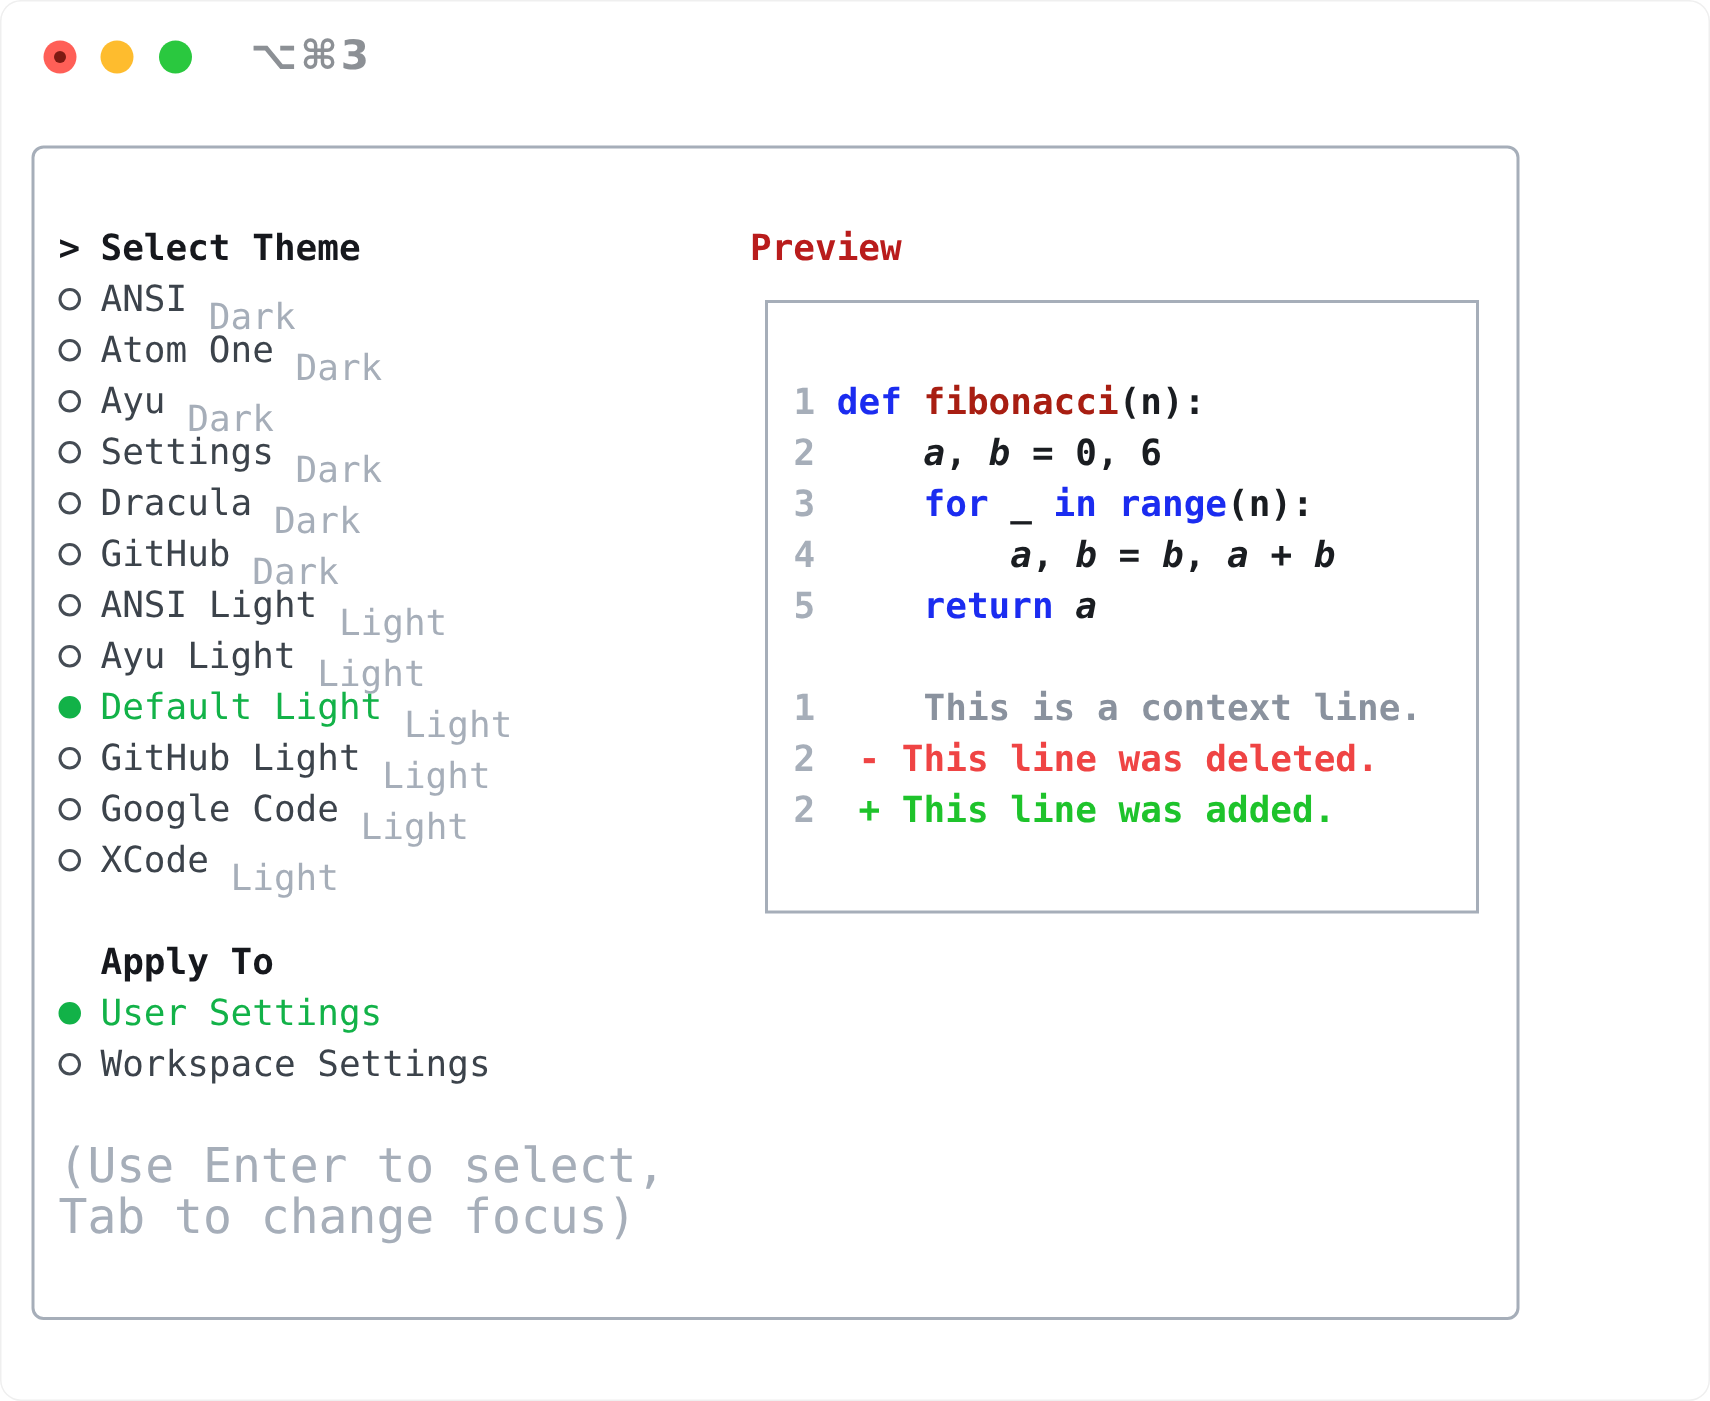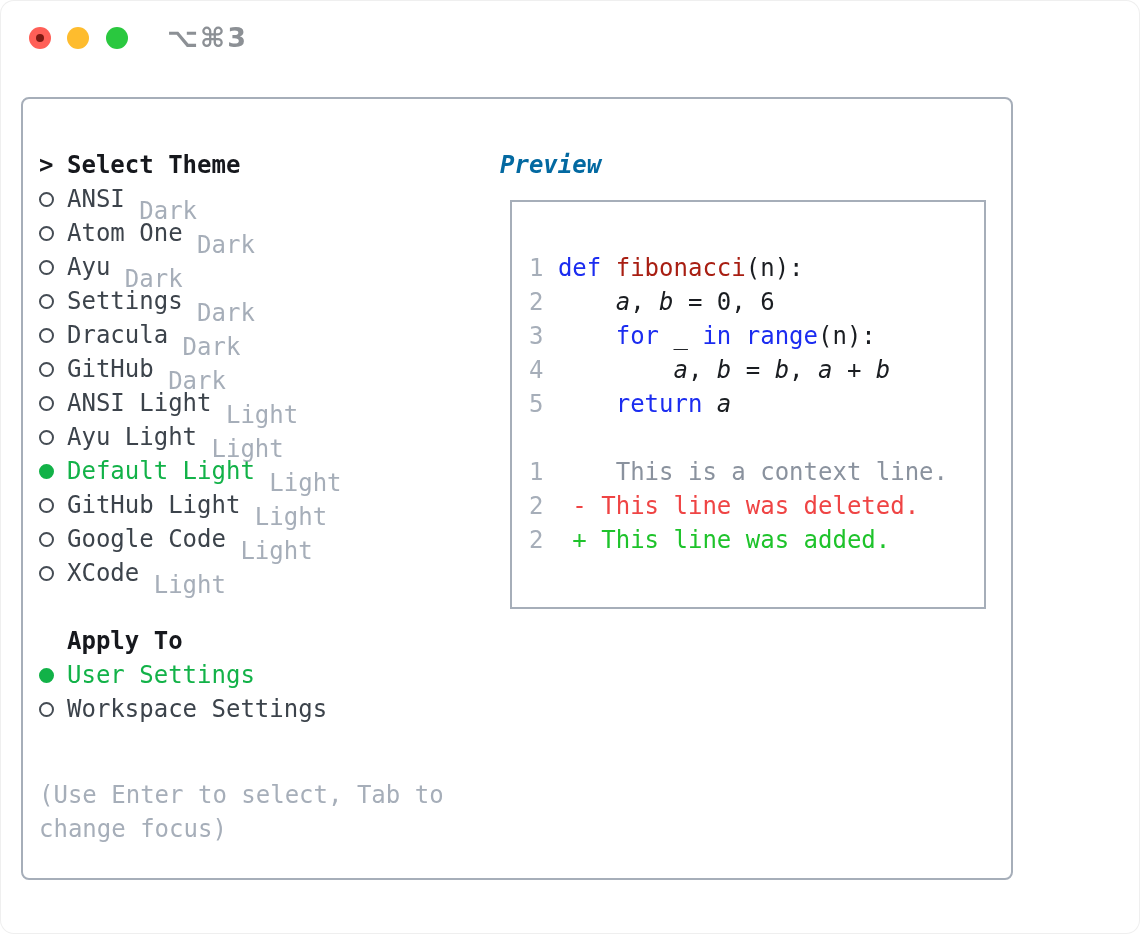--- a/index.html
+++ b/index.html
@@ -30,29 +30,29 @@
   .left-panel{position:absolute;left:16px;top:49px;}
   .row{display:flex;align-items:center;height:34px;font-size:24px;color:#3c434b;white-space:pre;}
   .marker{width:28px;display:flex;align-items:center;}
   .prompt{font-weight:700;color:#16181d;font-size:24px;}
   .h{font-weight:700;color:#16181d;}
   .radio{width:15px;height:15px;box-sizing:border-box;border:2px solid #454c54;border-radius:50%;}
   .radio.sel{background:#12b248;border-color:#12b248;}
   .muted{color:#a6aeb9;margin-top:24px;}
   .green{color:#12b248;}
   .gap{height:34px;}
-  .help{width:412px;font-size:24px;line-height:34px;color:#a6aeb9;white-space:normal;margin-top:18px;}
+  .help{width:412px;font-size:32px;line-height:34px;color:#a6aeb9;white-space:normal;}
   
   .preview-h{position:absolute;left:477px;top:49px;height:34px;display:flex;align-items:center;
-    font-size:24px;font-weight:700;color:#0369a1;font-style:italic;}
+    font-size:24px;font-weight:700;color:#b91c1c;}
   .preview-box{
     position:absolute;left:487px;top:101px;width:476px;height:409px;
     box-sizing:border-box;border:2px solid #a6aeb9;background:#ffffff;
   }
-  .code{padding:49px 0 0 17px;}
+  .code{padding:49px 0 0 17px;font-weight:bold;}
   .cline{height:34px;line-height:34px;font-size:24px;white-space:pre;}
   .ln{display:inline-block;width:1ch;text-align:right;color:#a6aeb9;}
   .tk-pl{color:#1a1d21;}
   .tk-kw{color:#1b2cf0;}
   .tk-fn{color:#a81e12;}
   .tk-var{color:#1a1d21;font-style:italic;}
   .tk-ctx{color:#8a929e;}
   .tk-del{color:#ef4444;}
   .tk-add{color:#1ec32b;}
 </style>

